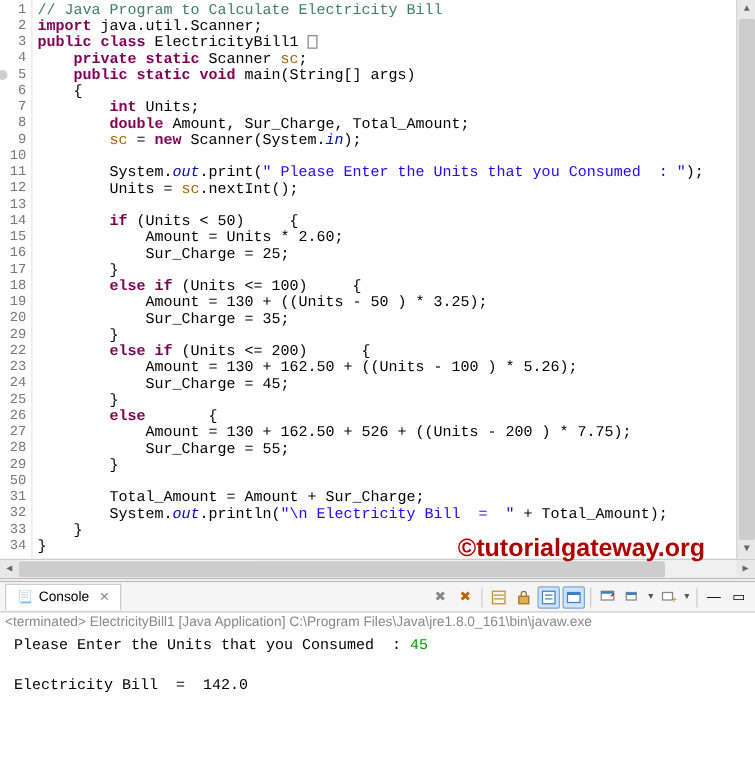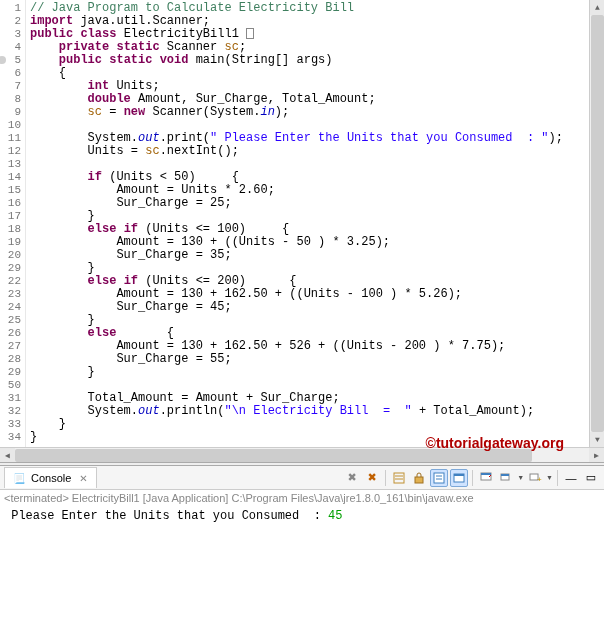--- a/index.html
+++ b/index.html
@@ -198,21 +198,21 @@
     margin-bottom: 4px;
   }
   .console-out { line-height: 16px; white-space: pre; }
   .console-in { color: #00a000; }
   .watermark {
     position: absolute;
     bottom: 175px;
     right: 40px;
     color: #b00000;
     font-family: Verdana, sans-serif;
-    font-size: 14px;
+    font-size: 20px;
     font-weight: bold;
     pointer-events: none;
   }
   .toggled {
     background: #cfe3ff;
     border: 1px solid #7da8d8;
     border-radius: 2px;
   }
 </style>
 </head>
@@ -337,16 +337,17 @@
       <span style="font-size:7px;color:#555">▼</span>
       <span class="tb-sep"></span>
       <span class="tb-btn">—</span>
       <span class="tb-btn">▭</span>
     </div>
   </div>
   <div class="console-body">
     <div class="console-term">&lt;terminated&gt; ElectricityBill1 [Java Application] C:\Program Files\Java\jre1.8.0_161\bin\javaw.exe</div>
     <div class="console-out"><span> Please Enter the Units that you Consumed  : </span><span class="console-in">45</span></div>
     <div class="console-out">&nbsp;</div>
+    <div class="console-out"> Electricity Bill  =  142.0</div>
   </div>
 </div>
 
 <div class="watermark">©tutorialgateway.org</div>
 
 </body></html>

